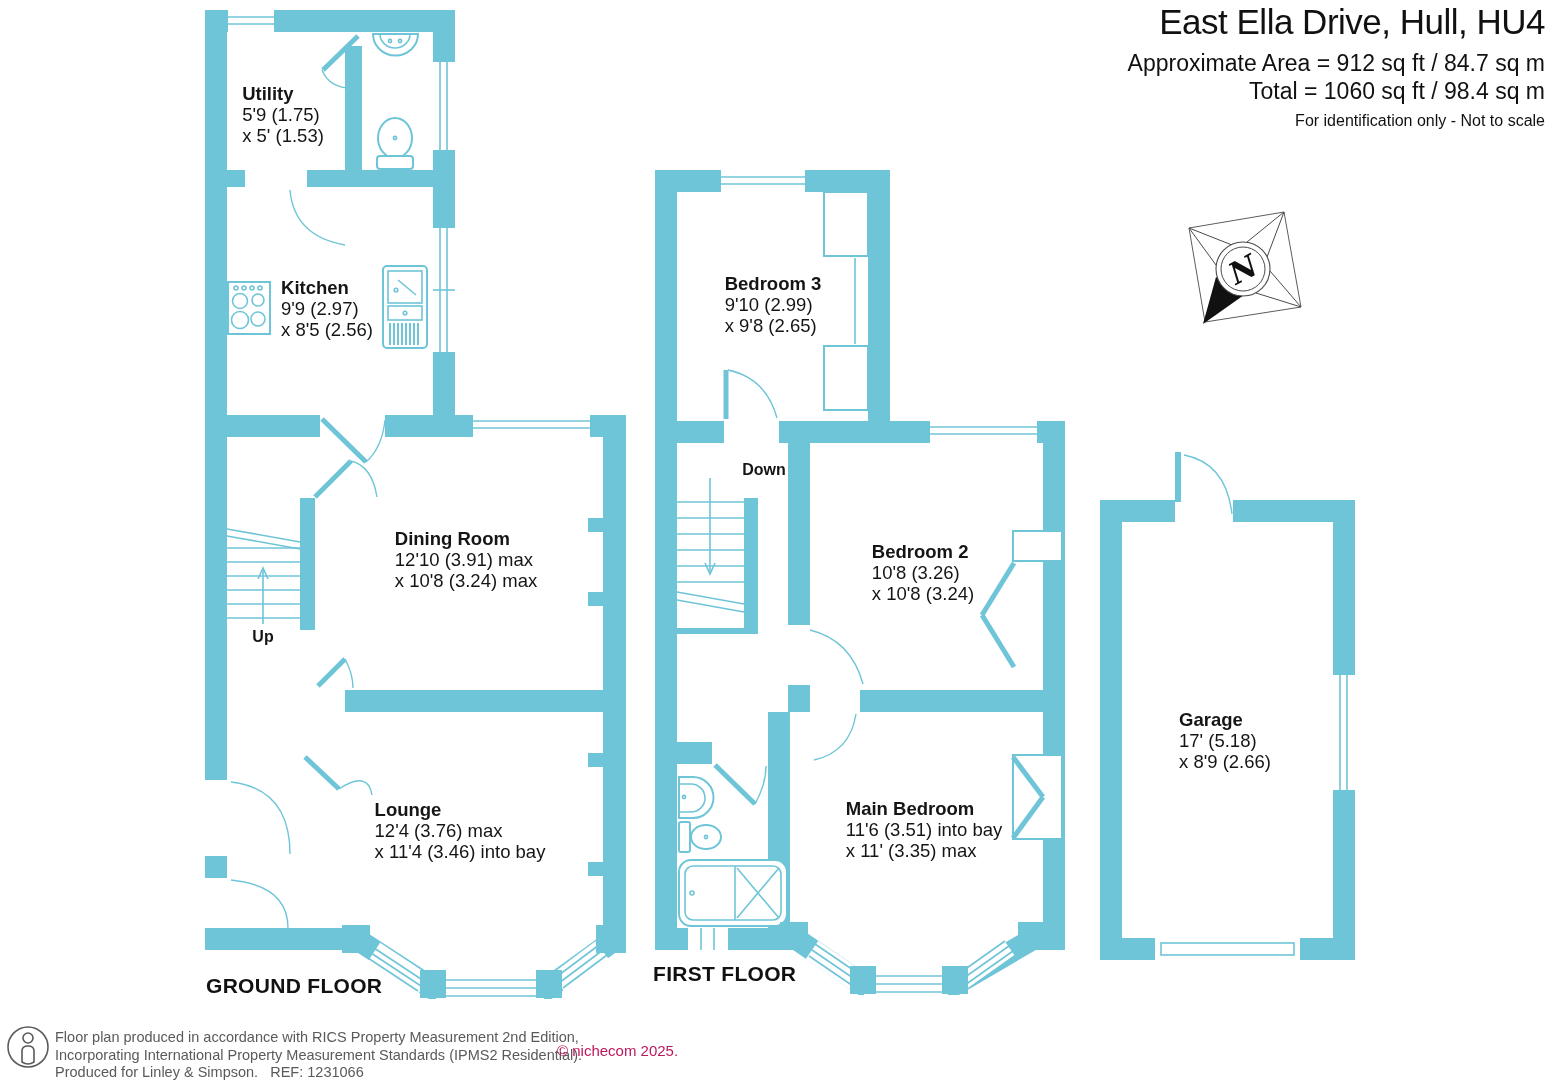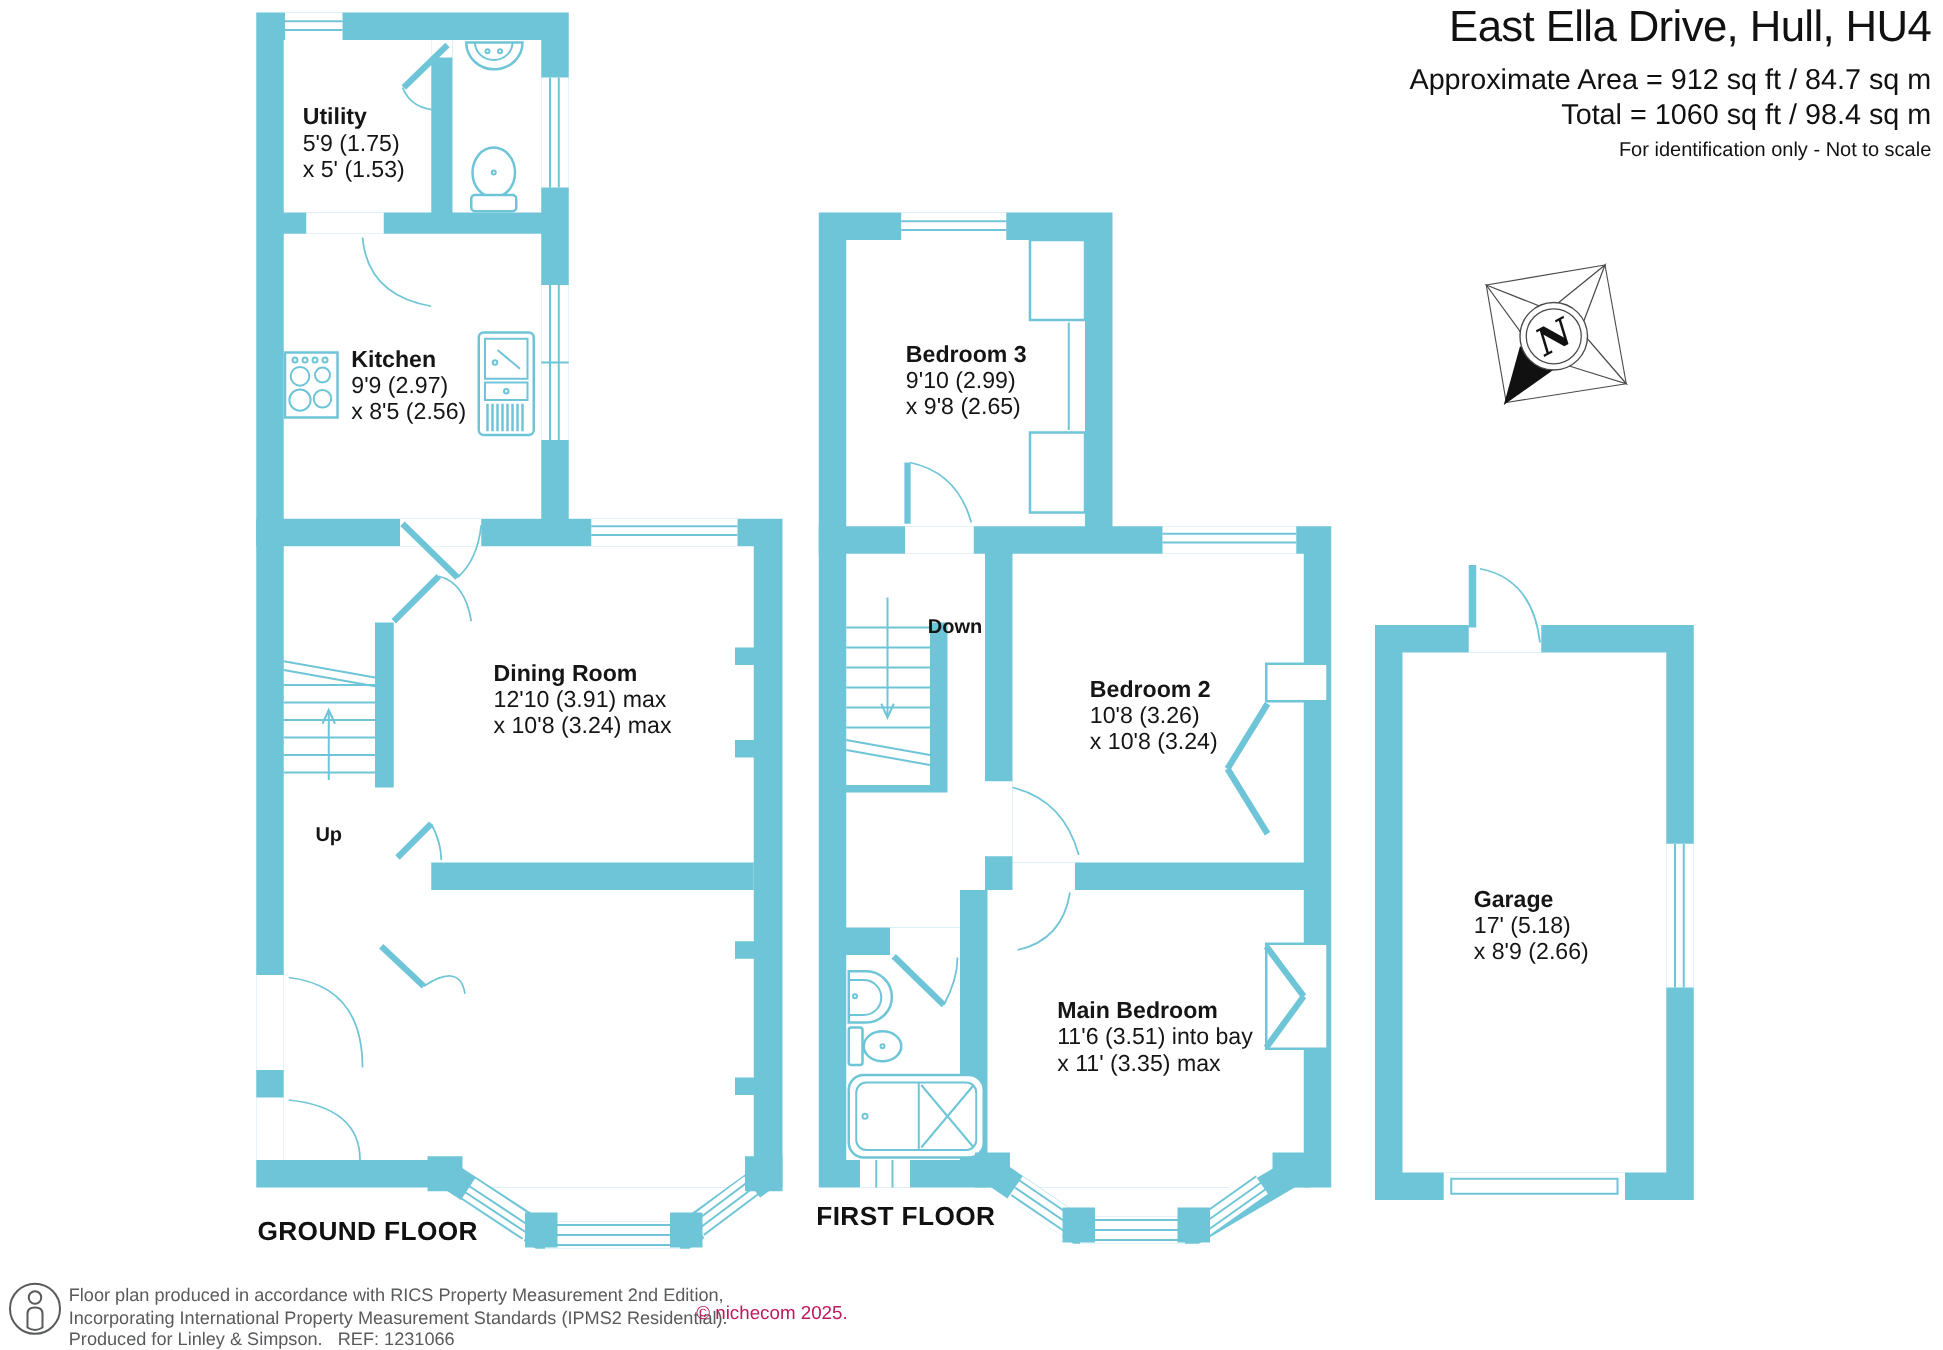--- a/index.html
+++ b/index.html
@@ -24,21 +24,21 @@
   .hdr { position:absolute; top:2px; right:9px; text-align:right; }
   .hdr .title { font-size:35px; font-weight:normal; letter-spacing:-0.5px; color:#111; }
   .hdr .areas { margin-top:8px; font-size:23px; line-height:27.5px; color:#111; }
   .hdr .disc  { margin-top:7px; font-size:16px; color:#111; }
 
   .room-label { position:absolute; transform:translate(-50%,-50%); text-align:left;
                 font-size:18.5px; line-height:21px; white-space:nowrap; color:#151515; }
   .room-label .rname { font-weight:bold; }
 
   .flabel { position:absolute; font-size:21px; font-weight:bold; letter-spacing:0.3px; color:#111; white-space:nowrap; }
-  .updown { position:absolute; transform:translate(-50%,-50%); font-size:16px; font-weight:bold; color:#151515;margin-top:32px; }
+  .updown { position:absolute; transform:translate(-50%,-50%); font-size:16px; font-weight:bold; color:#151515; }
 
   .ftr { position:absolute; left:55px; top:1029px; font-size:14.5px; line-height:17.5px; color:#595a5c; white-space:nowrap; }
   .copyr { position:absolute; left:557px; top:1042px; font-size:15px; color:#be185d; white-space:nowrap; }
 </style>
 </head>
 <body>
 
 <div id="stage">
 
 <svg class="plan" width="1554" height="1080" viewBox="0 0 1554 1080">
@@ -335,20 +335,25 @@
   <div class="room-label" style="left:327px;top:308px">
     <div class="rname">Kitchen</div>
     <div>9'9 (2.97)</div>
     <div>x 8'5 (2.56)</div>
   </div>
   <div class="room-label" style="left:466px;top:559px">
     <div class="rname">Dining Room</div>
     <div>12'10 (3.91) max</div>
     <div>x 10'8 (3.24) max</div>
   </div>
+  <div class="room-label" style="left:460px;top:830px">
+    <div class="rname">Lounge</div>
+    <div>12'4 (3.76) max</div>
+    <div>x 11'4 (3.46) into bay</div>
+  </div>
   <div class="room-label" style="left:773px;top:304px">
     <div class="rname">Bedroom 3</div>
     <div>9'10 (2.99)</div>
     <div>x 9'8 (2.65)</div>
   </div>
   <div class="room-label" style="left:923px;top:572px">
     <div class="rname">Bedroom 2</div>
     <div>10'8 (3.26)</div>
     <div>x 10'8 (3.24)</div>
   </div>

